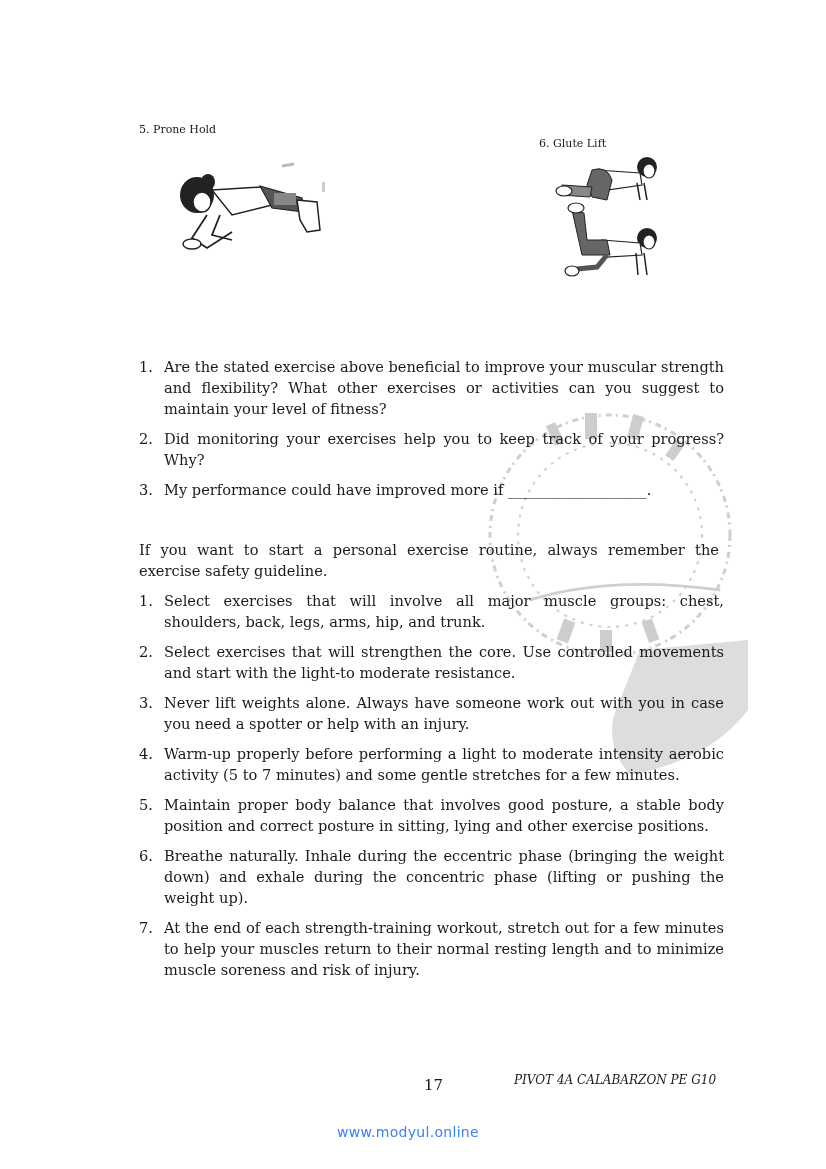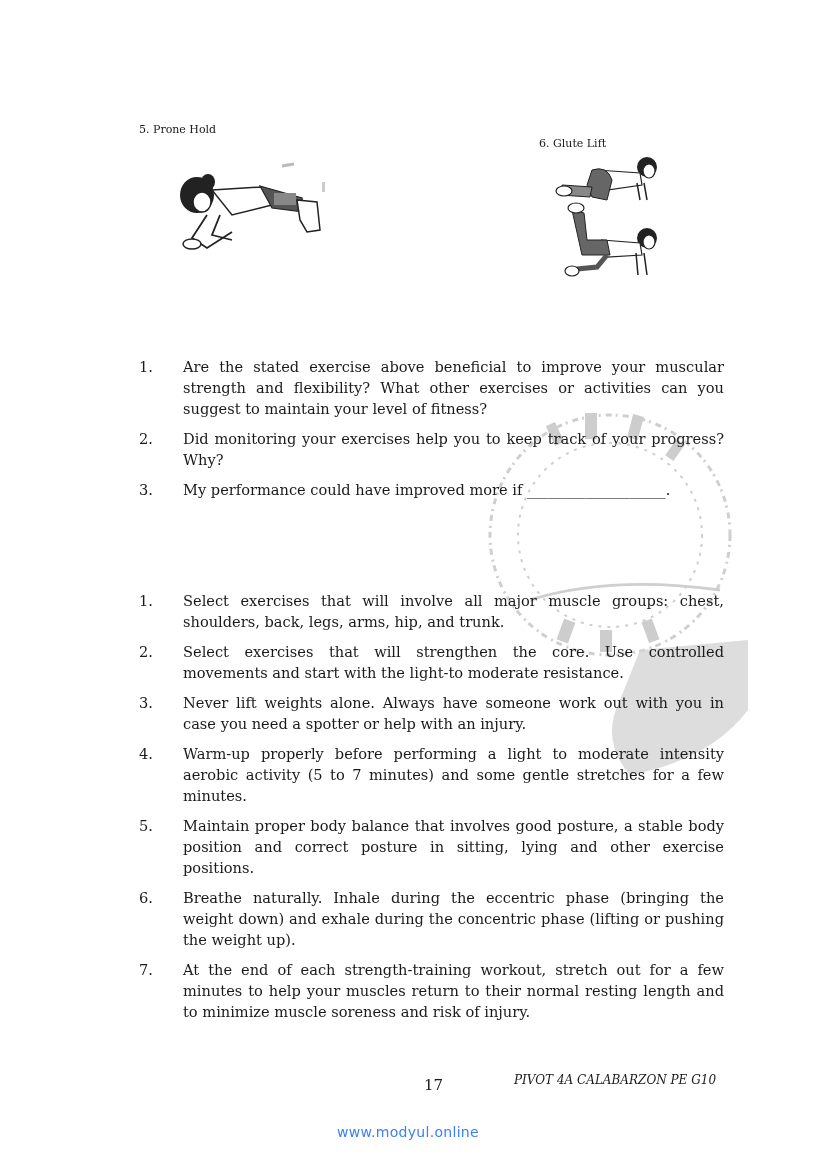--- a/index.html
+++ b/index.html
@@ -14,21 +14,21 @@
 
     .caption { position: absolute; font-size: 11px; }
     .figure { position: absolute; }
 
     .task-head { position: absolute; left: 139px; top: 328px; width: 585px; }
     .task-head b { font-weight: bold; }
 
     ol.list { position: absolute; margin: 0; padding: 0; list-style: none; width: 585px; left: 139px; }
     ol.list li { position: relative; padding-left: 25px; text-align: justify; margin-bottom: 9px; }
     ol.list li .num { position: absolute; left: 0; top: 0; }
-    ol.list li .body { display: block; text-align: justify; text-align-last: left; margin-left: 19px; }
+    ol.list li .body { display: block; text-align: justify; text-align-last: left; }
 
     .intro { position: absolute; left: 139px; top: 539px; width: 580px; text-align: justify; text-align-last: left; }
 
     .footer-num { position: absolute; left: 424px; top: 1076px; font-size: 15px; }
     .footer-title { position: absolute; left: 514px; top: 1073px; font-size: 12px; font-style: italic; }
     .site { position: absolute; left: 337px; top: 1124px; font-family: "DejaVu Sans", "Liberation Sans", sans-serif;
             font-size: 14px; color: #3b82f6; letter-spacing: 0.3px; }
   </style>
 </head>
 <body>
@@ -108,20 +108,21 @@
     <li>
       <span class="num">2.</span>
       <span class="body">Did monitoring your exercises help you to keep track of your progress? Why?</span>
     </li>
     <li>
       <span class="num">3.</span>
       <span class="body">My performance could have improved more if ___________________.</span>
     </li>
   </ol>
 
+  <div class="intro txt">If you want to start a personal exercise routine, always remember the exercise safety guideline.</div>
 
   <ol class="list txt" style="top:590px;">
     <li>
       <span class="num">1.</span>
       <span class="body">Select exercises that will involve all major muscle groups: chest, shoulders, back, legs, arms, hip, and trunk.</span>
     </li>
     <li>
       <span class="num">2.</span>
       <span class="body">Select exercises that will strengthen the core. Use controlled movements and start with the light-to moderate resistance.</span>
     </li>

